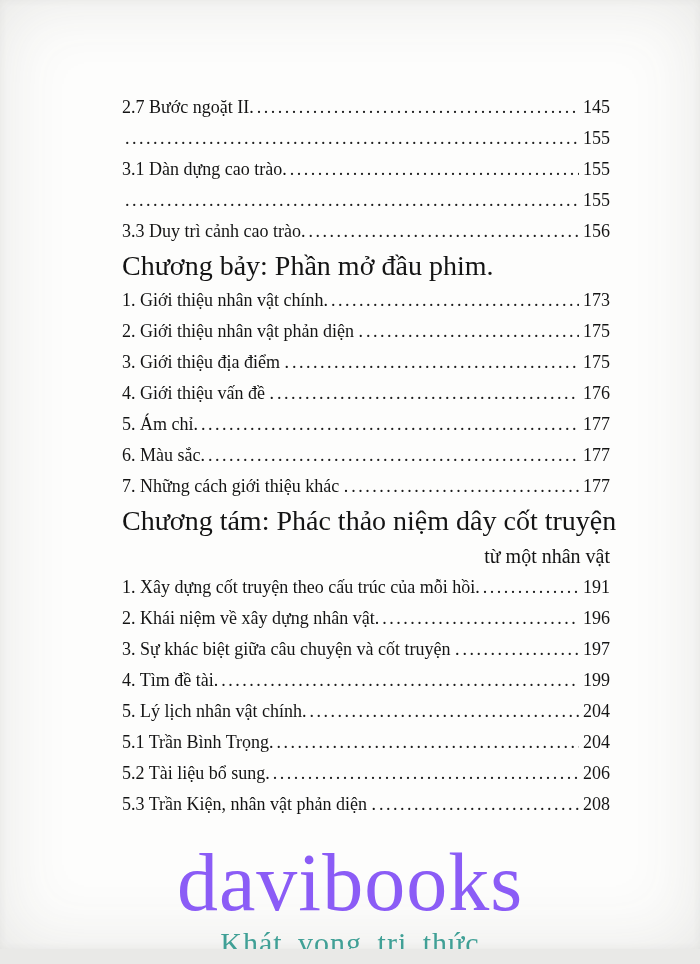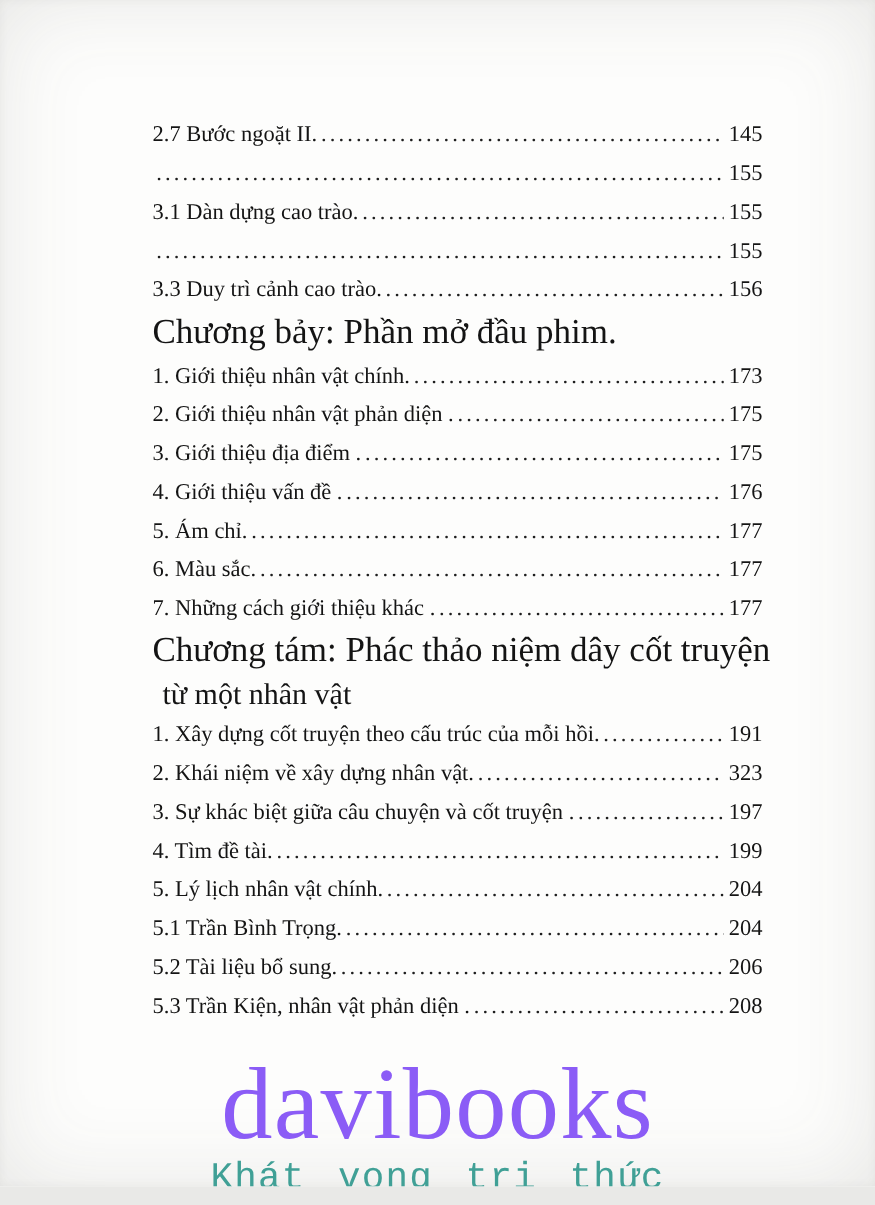--- a/index.html
+++ b/index.html
@@ -29,21 +29,22 @@
     white-space: nowrap;
   }
   .toc-row.heading {
     height: 38px;
     line-height: 38px;
     font-size: 28px;
   }
   .toc-row.heading-cont {
     height: 32px;
     line-height: 32px;
-    font-size: 24px;
+    font-size: 20px;
+    justify-content: flex-end;
   }
   .toc-label { white-space: nowrap; }
   .heading-cont .toc-heading-label { margin-left: 8px; }
   .toc-dots {
     flex: 1 1 auto;
     overflow: hidden;
     white-space: nowrap;
     margin: 0 4px 0 3px;
     min-width: 8px;
   }
@@ -65,21 +66,20 @@
     line-height: 1.0;
     color: #c7c7c4;
     letter-spacing: 1px;
   }
   .wm-tagline {
     margin-top: 2px;
     font-size: 30px;
     letter-spacing: 1px;
     word-spacing: 7px;
     color: #40a096;
-    font-family: Liberation Mono, monospace;
   }
 </style>
 </head>
 <body>
 
 <div class="page">
   <div class="toc" id="toc">
       <div class="toc-row item">
         <span class="toc-label">2.7 Bước ngoặt II.</span>
         <span class="toc-dots"></span>
@@ -148,21 +148,21 @@
         <span class="toc-heading-label">từ một nhân vật</span>
       </div>
       <div class="toc-row item">
         <span class="toc-label">1. Xây dựng cốt truyện theo cấu trúc của mỗi hồi.</span>
         <span class="toc-dots"></span>
         <span class="toc-page">191</span>
       </div>
       <div class="toc-row item">
         <span class="toc-label">2. Khái niệm về xây dựng nhân vật.</span>
         <span class="toc-dots"></span>
-        <span class="toc-page">323</span>
+        <span class="toc-page">196</span>
       </div>
       <div class="toc-row item">
         <span class="toc-label">3. Sự khác biệt giữa câu chuyện và cốt truyện .</span>
         <span class="toc-dots"></span>
         <span class="toc-page">197</span>
       </div>
       <div class="toc-row item">
         <span class="toc-label">4. Tìm đề tài.</span>
         <span class="toc-dots"></span>
         <span class="toc-page">199</span>

